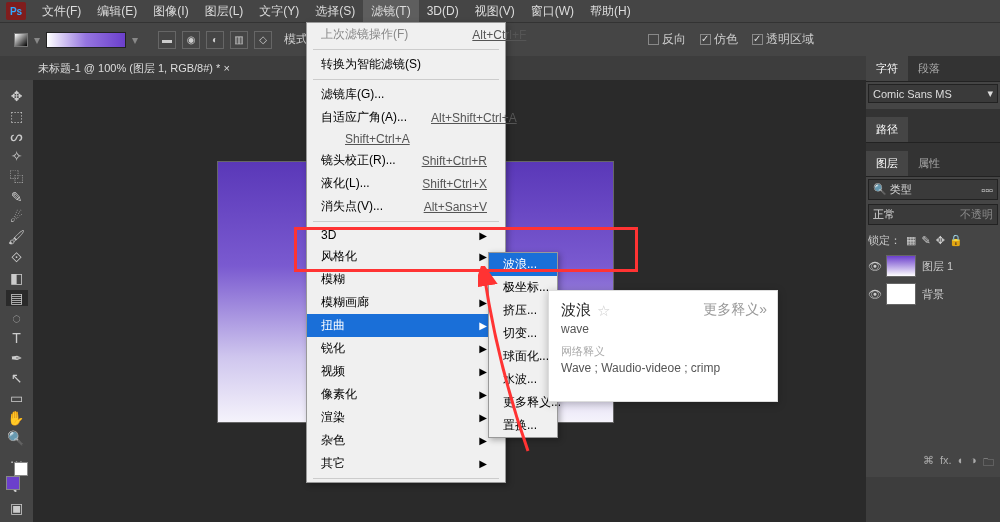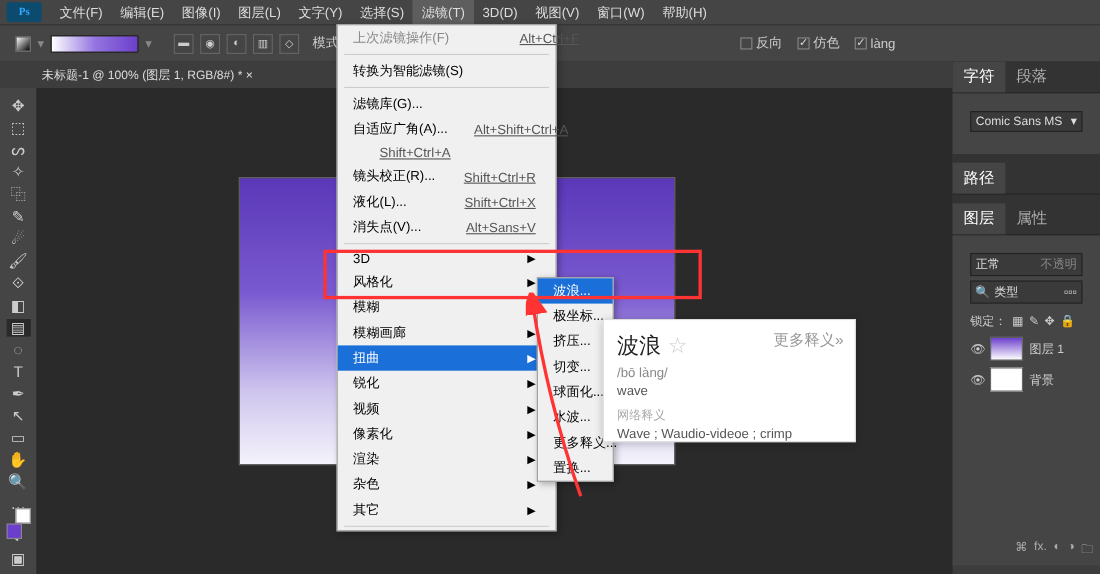--- a/index.html
+++ b/index.html
@@ -1,18 +1,18 @@
 <!DOCTYPE html>
 <html><head>
 <meta charset="utf-8">
 <style>
 * { margin: 0; padding: 0; box-sizing: border-box; font-family: "Microsoft YaHei", Arial, sans-serif; }
 body { background: #2a2a2a; width: 1000px; height: 522px; overflow: hidden; font-size: 12px; color: #ccc; position: relative; }
 .menubar { background: #454545; height: 22px; display: flex; align-items: center; padding-left: 6px; }
-.ps-logo { width: 32px; height: 18px; background: #0c4a6e; color: #31a8ff; display: flex; align-items: center; justify-content: center; font-size: 10px; font-weight: bold; border-radius: 2px; margin-right: 8px; font-family: Liberation Serif, serif; }
+.ps-logo { width: 20px; height: 18px; background: #7f1d1d; color: #31a8ff; display: flex; align-items: center; justify-content: center; font-size: 10px; font-weight: bold; border-radius: 2px; margin-right: 8px; }
 .menubar-item { padding: 3px 8px; color: #ddd; cursor: default; }
 .menubar-item.active { background: #5e5e5e; }
 .optionsbar { background: #454545; height: 34px; display: flex; align-items: center; padding-left: 14px; gap: 6px; border-top: 1px solid #333; }
 .swatch { width: 14px; height: 14px; background: linear-gradient(135deg,#fff,#000); border: 1px solid #777; }
 .gradient-preview { width: 80px; height: 16px; background: linear-gradient(90deg,#fff,#9575e0,#6b3fcc); border: 1px solid #222; }
 .icon-btn { width: 18px; height: 18px; border: 1px solid #666; display: flex; align-items: center; justify-content: center; color: #ccc; font-size: 10px; }
 .label { color: #ccc; margin-left: 6px; }
 .checkbox { display: flex; align-items: center; gap: 3px; margin-left: 8px; }
 .cb { width: 11px; height: 11px; border: 1px solid #888; display: inline-block; position: relative; }
 .cb.checked::after { content: "✓"; position: absolute; top: -2px; left: 0; color: #ddd; font-size: 10px; }
@@ -20,23 +20,23 @@
 .doc-tab { color: #ddd; font-size: 11px; padding: 4px 8px; }
 .canvas { position: absolute; top: 162px; left: 218px; width: 395px; height: 260px; background: linear-gradient(180deg,#5a38b8 0%,#7a5ad0 40%,#cfc6ee 75%,#f5f3fb 100%); outline: 1px solid #666; }
 .toolbar { position: absolute; top: 80px; left: 0; width: 33px; bottom: 0; background: #454545; display: flex; flex-direction: column; align-items: center; gap: 4px; padding-top: 8px; }
 .tool { width: 22px; height: 20px; display: flex; align-items: center; justify-content: center; color: #ccc; font-size: 14px; }
 .tool.sel { background: #2a2a2a; }
 .tool-colors { width: 22px; height: 22px; position: relative; margin-top: 6px; }
 .fg { width: 14px; height: 14px; background: #6b3fcc; border: 1px solid #888; position: absolute; top: 0; left: 0; }
 .bg { width: 14px; height: 14px; background: #fff; border: 1px solid #888; position: absolute; bottom: 0; right: 0; }
 .right-panels { position: absolute; top: 56px; right: 0; width: 134px; bottom: 0; background: #3d3d3d; }
 .panel-tab-row { display: flex; border-bottom: 1px solid #222; background: #333; }
-.panel-tab { padding: 5px 10px; color: #aaa; font-size: 14px; cursor: default; }
+.panel-tab { padding: 5px 10px; color: #aaa; font-size: 11px; cursor: default; }
 .panel-tab.active { background: #454545; color: #fff; }
-.panel-body { background: #454545; padding: 16px; font-size: 11px; }
+.panel-body { background: #454545; padding: 2px; font-size: 11px; }
 .dropdown { background: #3a3a3a; border: 1px solid #222; padding: 2px 4px; color: #ddd; display: flex; justify-content: space-between; align-items: center; margin-bottom: 4px; }
 .layers-row { display: flex; align-items: center; gap: 6px; padding: 3px 0; }
 .eye { width: 12px; height: 12px; color: #ccc; font-size: 11px; }
 .thumb { width: 30px; height: 22px; border: 1px solid #666; background: #999; }
 .thumb.grad { background: linear-gradient(180deg,#6b3fcc,#fff); }
 .thumb.white { background: #fff; }
 .footer-icons { position: absolute; bottom: 4px; right: 6px; display: flex; gap: 6px; color: #aaa; font-size: 11px; }
 .panel-gap { height: 8px; background: #333; }
 
 .menu { position: absolute; background: #f0f0f0; color: #000; font-size: 12px; border: 1px solid #999; box-shadow: 2px 2px 6px rgba(0,0,0,0.3); }
@@ -44,21 +44,21 @@
 .menu-item.light { color: #888; gap: 40px; }
 .menu-item .shortcut { color: #555; margin-left: 24px; text-decoration: underline; }
 .menu-item .arrow { margin-left: 24px; font-size: 10px; }
 .menu-sep { height: 1px; background: #ccc; margin: 3px 6px; }
 .menu-item.hl { background: #1a6fd8; color: #fff; }
 .menu-main { top: 22px; left: 306px; width: 200px; }
 .submenu { top: 252px; left: 488px; width: 70px; }
 .red-box { position: absolute; top: 227px; left: 294px; width: 344px; height: 45px; border: 3px solid #f33; }
 .arrow-annot { position: absolute; top: 266px; left: 478px; width: 60px; height: 190px; pointer-events: none; }
 .dict-popup { position: absolute; top: 290px; left: 548px; width: 230px; height: 112px; background: #fff; color: #444; padding: 10px 12px; box-shadow: 0 2px 8px rgba(0,0,0,0.25); border: 1px solid #ddd; font-size: 12px; }
-.dict-popup .title { font-size: 20px; color: #222; display: flex; align-items: center; gap: 6px; }
+.dict-popup .title { font-size: 15px; color: #222; display: flex; align-items: center; gap: 6px; }
 .dict-popup .more { position: absolute; top: 10px; right: 10px; color: #999; font-size: 14px; }
 .dict-popup .pron { color: #888; margin-top: 4px; }
 .dict-popup .def { margin-top: 2px; color: #555; }
 .dict-popup .sect { margin-top: 8px; color: #aaa; font-size: 11px; }
 .lock-row { display: flex; align-items: center; gap: 5px; color: #ccc; padding: 4px 0; }
 </style>
 </head>
 <body>
 
 <div class="menubar">
@@ -92,21 +92,21 @@
   <div class="checkbox">
       <span class="cb"></span>
       <span>反向</span>
     </div>
   <div class="checkbox">
       <span class="cb checked"></span>
       <span>仿色</span>
     </div>
   <div class="checkbox">
       <span class="cb checked"></span>
-      <span>làng</span>
+      <span>透明区域</span>
     </div>
   <div style="width:180px"></div>
 </div>
 
 <div class="doc-tab-bar">
   <div class="doc-tab">未标题-1 @ 100% (图层 1, RGB/8#) * ×</div>
 </div>
 
 <div class="toolbar">
   <div class="tool">✥</div>
@@ -154,26 +154,26 @@
   <div class="panel-tab-row">
     <div class="panel-tab active">路径</div>
   </div>
   <div class="panel-gap"></div>
   <div class="panel-tab-row">
     <div class="panel-tab active">图层</div>
     <div class="panel-tab">属性</div>
   </div>
   <div class="panel-body" style="padding-bottom:40px; position:relative; min-height:300px">
     <div class="dropdown">
+        <span>🔍 <span>类型</span></span>
+        <span>▫▫▫</span>
+      </div>
+    <div class="dropdown">
         <span>正常</span>
         <span style="color:#888">不透明</span>
-      </div>
-    <div class="dropdown">
-        <span>🔍 <span>类型</span></span>
-        <span>▫▫▫</span>
       </div>
     <div class="lock-row">
       <span>锁定：</span>
       <span>▦</span>
       <span>✎</span>
       <span>✥</span>
       <span>🔒</span>
     </div>
     <div class="layers-row">
       <span class="eye">👁</span>
@@ -312,17 +312,16 @@
     </defs>
   <path d="M50,185 Q20,100 6,8" stroke="#f33" stroke-width="3" fill="none" marker-end="url(#ah)"></path>
 </svg>
 
 <div class="dict-popup">
   <div class="title">
       <span>波浪</span>
       <span style="color:#ccc">☆</span>
     </div>
   <div class="more">更多释义»</div>
-  <div class="pron">/bō làng/</div>
   <div class="def">wave</div>
   <div class="sect">网络释义</div>
   <div class="def">Wave ; Waudio-videoe ; crimp</div>
 </div>
 
 </body></html>

